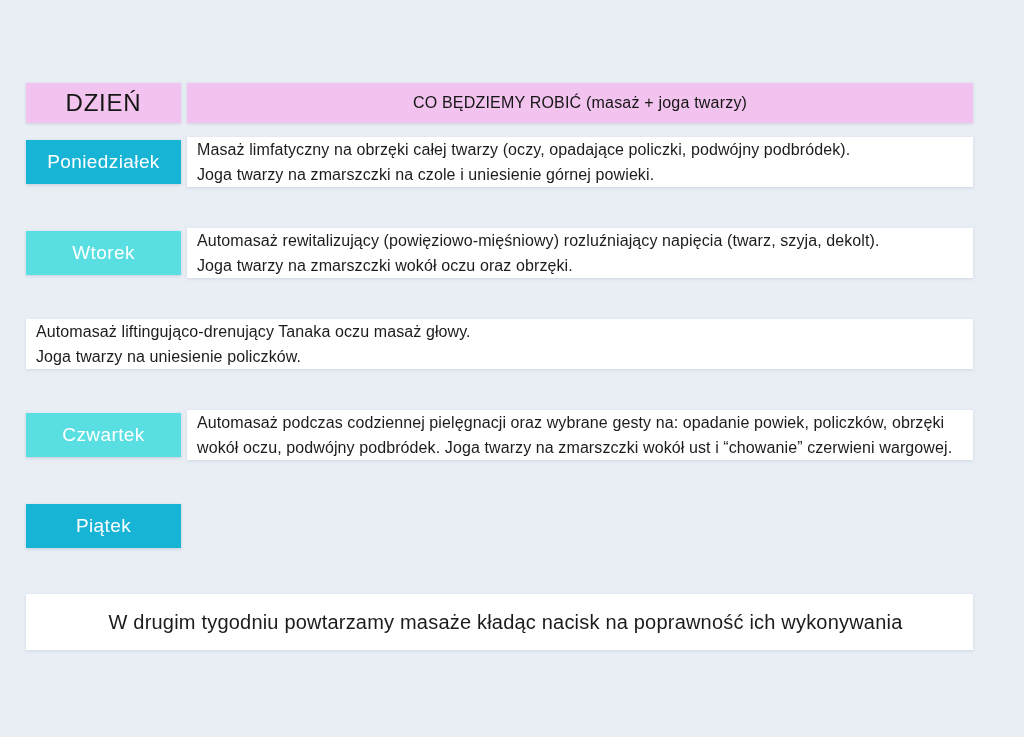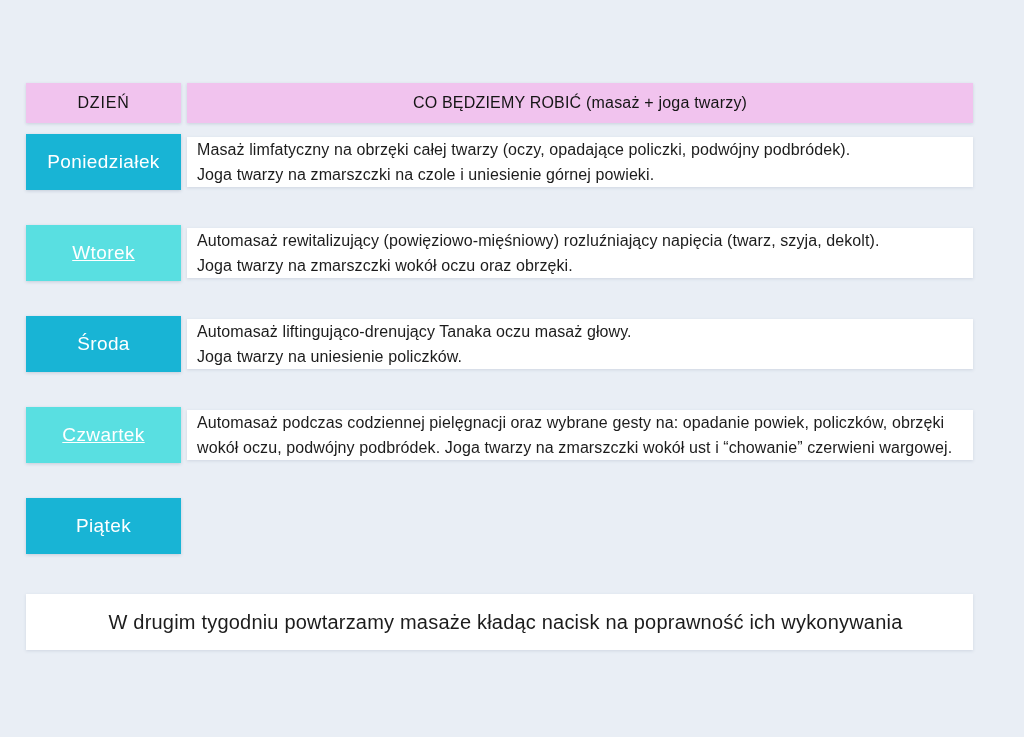--- a/index.html
+++ b/index.html
@@ -35,50 +35,50 @@
   .header-cell {
     background: var(--pink, #f1c3ee);
     height: 40px;
     display: flex;
     align-items: center;
     justify-content: center;
     box-shadow: 0 1px 3px rgba(90,110,140,0.22);
   }
   .header-day {
     width: 155px;
-    font-size: 16px;
+    font-size: 24px;
     letter-spacing: 0.8px;
     color: #151515;
   }
   .header-activity {
     flex: 1;
     font-size: 16px;
     letter-spacing: 0.2px;
     color: #151515;
   }
   .day-row {
     height: 56px;
     margin-top: 35px;
   }
   .day-row.first {
     margin-top: 0;
   }
   .day-cell {
     width: 155px;
-    height: 56px;
+    height: 44px;
     display: flex;
     align-items: center;
     justify-content: center;
     color: #ffffff;
     font-size: 19px;
     letter-spacing: 0.4px;
     box-shadow: 0 1px 3px rgba(90,110,140,0.25);
   }
   .day-cell[data-variant="dark"]  { background: var(--teal-dark, #18b4d5); }
-  .day-cell[data-variant="light"] { background: var(--teal-light, #59dfe1); text-decoration: underline; }
+  .day-cell[data-variant="light"] { background: var(--teal-light, #59dfe1); }
   .content-cell {
     flex: 1;
     height: 50px;
     background: #ffffff;
     display: flex;
     flex-direction: column;
     justify-content: center;
     padding: 8px 10px;
     box-sizing: border-box;
     box-shadow: 0 1px 3px rgba(90,110,140,0.18);
@@ -136,23 +136,20 @@
       <div class="day-cell" data-variant="light">
         <span>Wtorek</span>
       </div>
       <div class="content-cell">
         <div class="content-line">Automasaż rewitalizujący (powięziowo-mięśniowy) rozluźniający napięcia (twarz, szyja, dekolt).</div>
         <div class="content-line">Joga twarzy na zmarszczki wokół oczu oraz obrzęki.</div>
       </div>
     </div>
 
     <div class="row day-row">
-      <div class="day-cell" data-variant="dark">
-        <span>Środa</span>
-      </div>
       <div class="content-cell">
         <div class="content-line">Automasaż liftingująco-drenujący Tanaka oczu masaż głowy.</div>
         <div class="content-line">Joga twarzy na uniesienie policzków.</div>
       </div>
     </div>
 
     <div class="row day-row">
       <div class="day-cell" data-variant="light">
         <span>Czwartek</span>
       </div>

